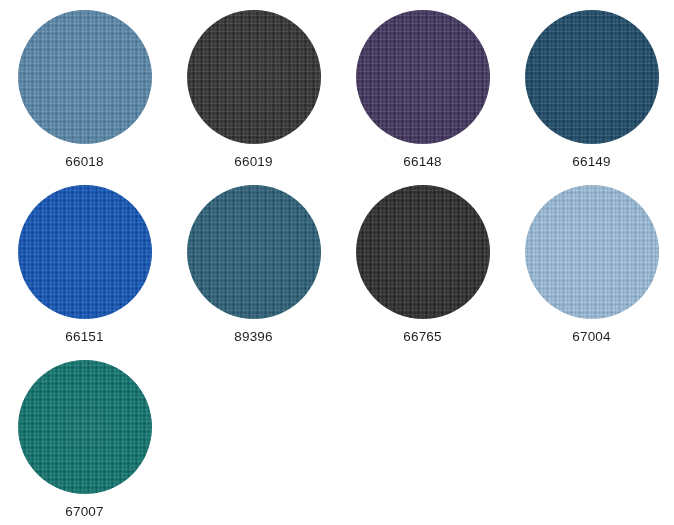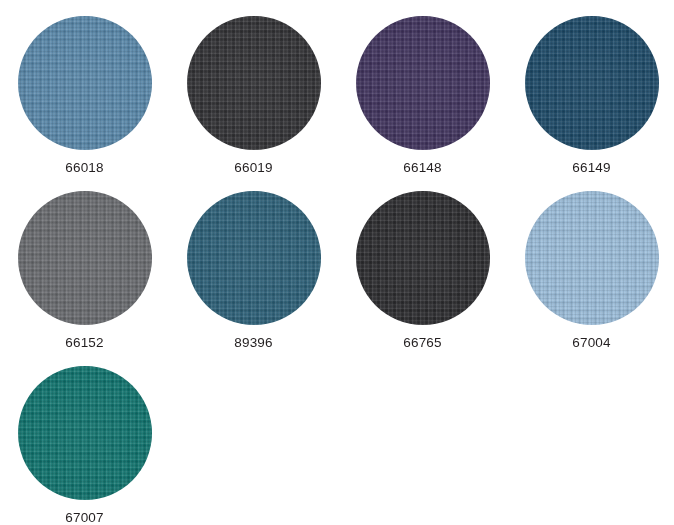--- a/index.html
+++ b/index.html
@@ -24,21 +24,21 @@
     height: 525px;
     box-sizing: border-box;
   }
 
   .swatch-cell {
     position: relative;
     display: flex;
     flex-direction: column;
     align-items: center;
     justify-content: flex-start;
-    padding-top: 16px;
+    padding-top: 10px;
     box-sizing: border-box;
   }
 
   .swatch-disc-wrap {
     width: 134px;
     height: 134px;
     position: relative;
   }
 
   .swatch-disc {
@@ -134,23 +134,23 @@
       <div class="swatch-label">66148</div>
     </div>
     <div class="swatch-cell">
       <div class="swatch-disc-wrap">
         <div class="swatch-disc" style="background-color: rgb(30, 75, 105);"></div>
       </div>
       <div class="swatch-label">66149</div>
     </div>
     <div class="swatch-cell">
       <div class="swatch-disc-wrap">
-        <div class="swatch-disc" style="background-color: rgb(106, 108, 112);"></div>
+        <div class="swatch-disc" style="background-color: rgb(18, 86, 184);"></div>
       </div>
-      <div class="swatch-label">66152</div>
+      <div class="swatch-label">66151</div>
     </div>
     <div class="swatch-cell">
       <div class="swatch-disc-wrap">
         <div class="swatch-disc" style="background-color: rgb(45, 97, 121);"></div>
       </div>
       <div class="swatch-label">89396</div>
     </div>
     <div class="swatch-cell">
       <div class="swatch-disc-wrap">
         <div class="swatch-disc" style="background-color: rgb(45, 45, 48);"></div>

